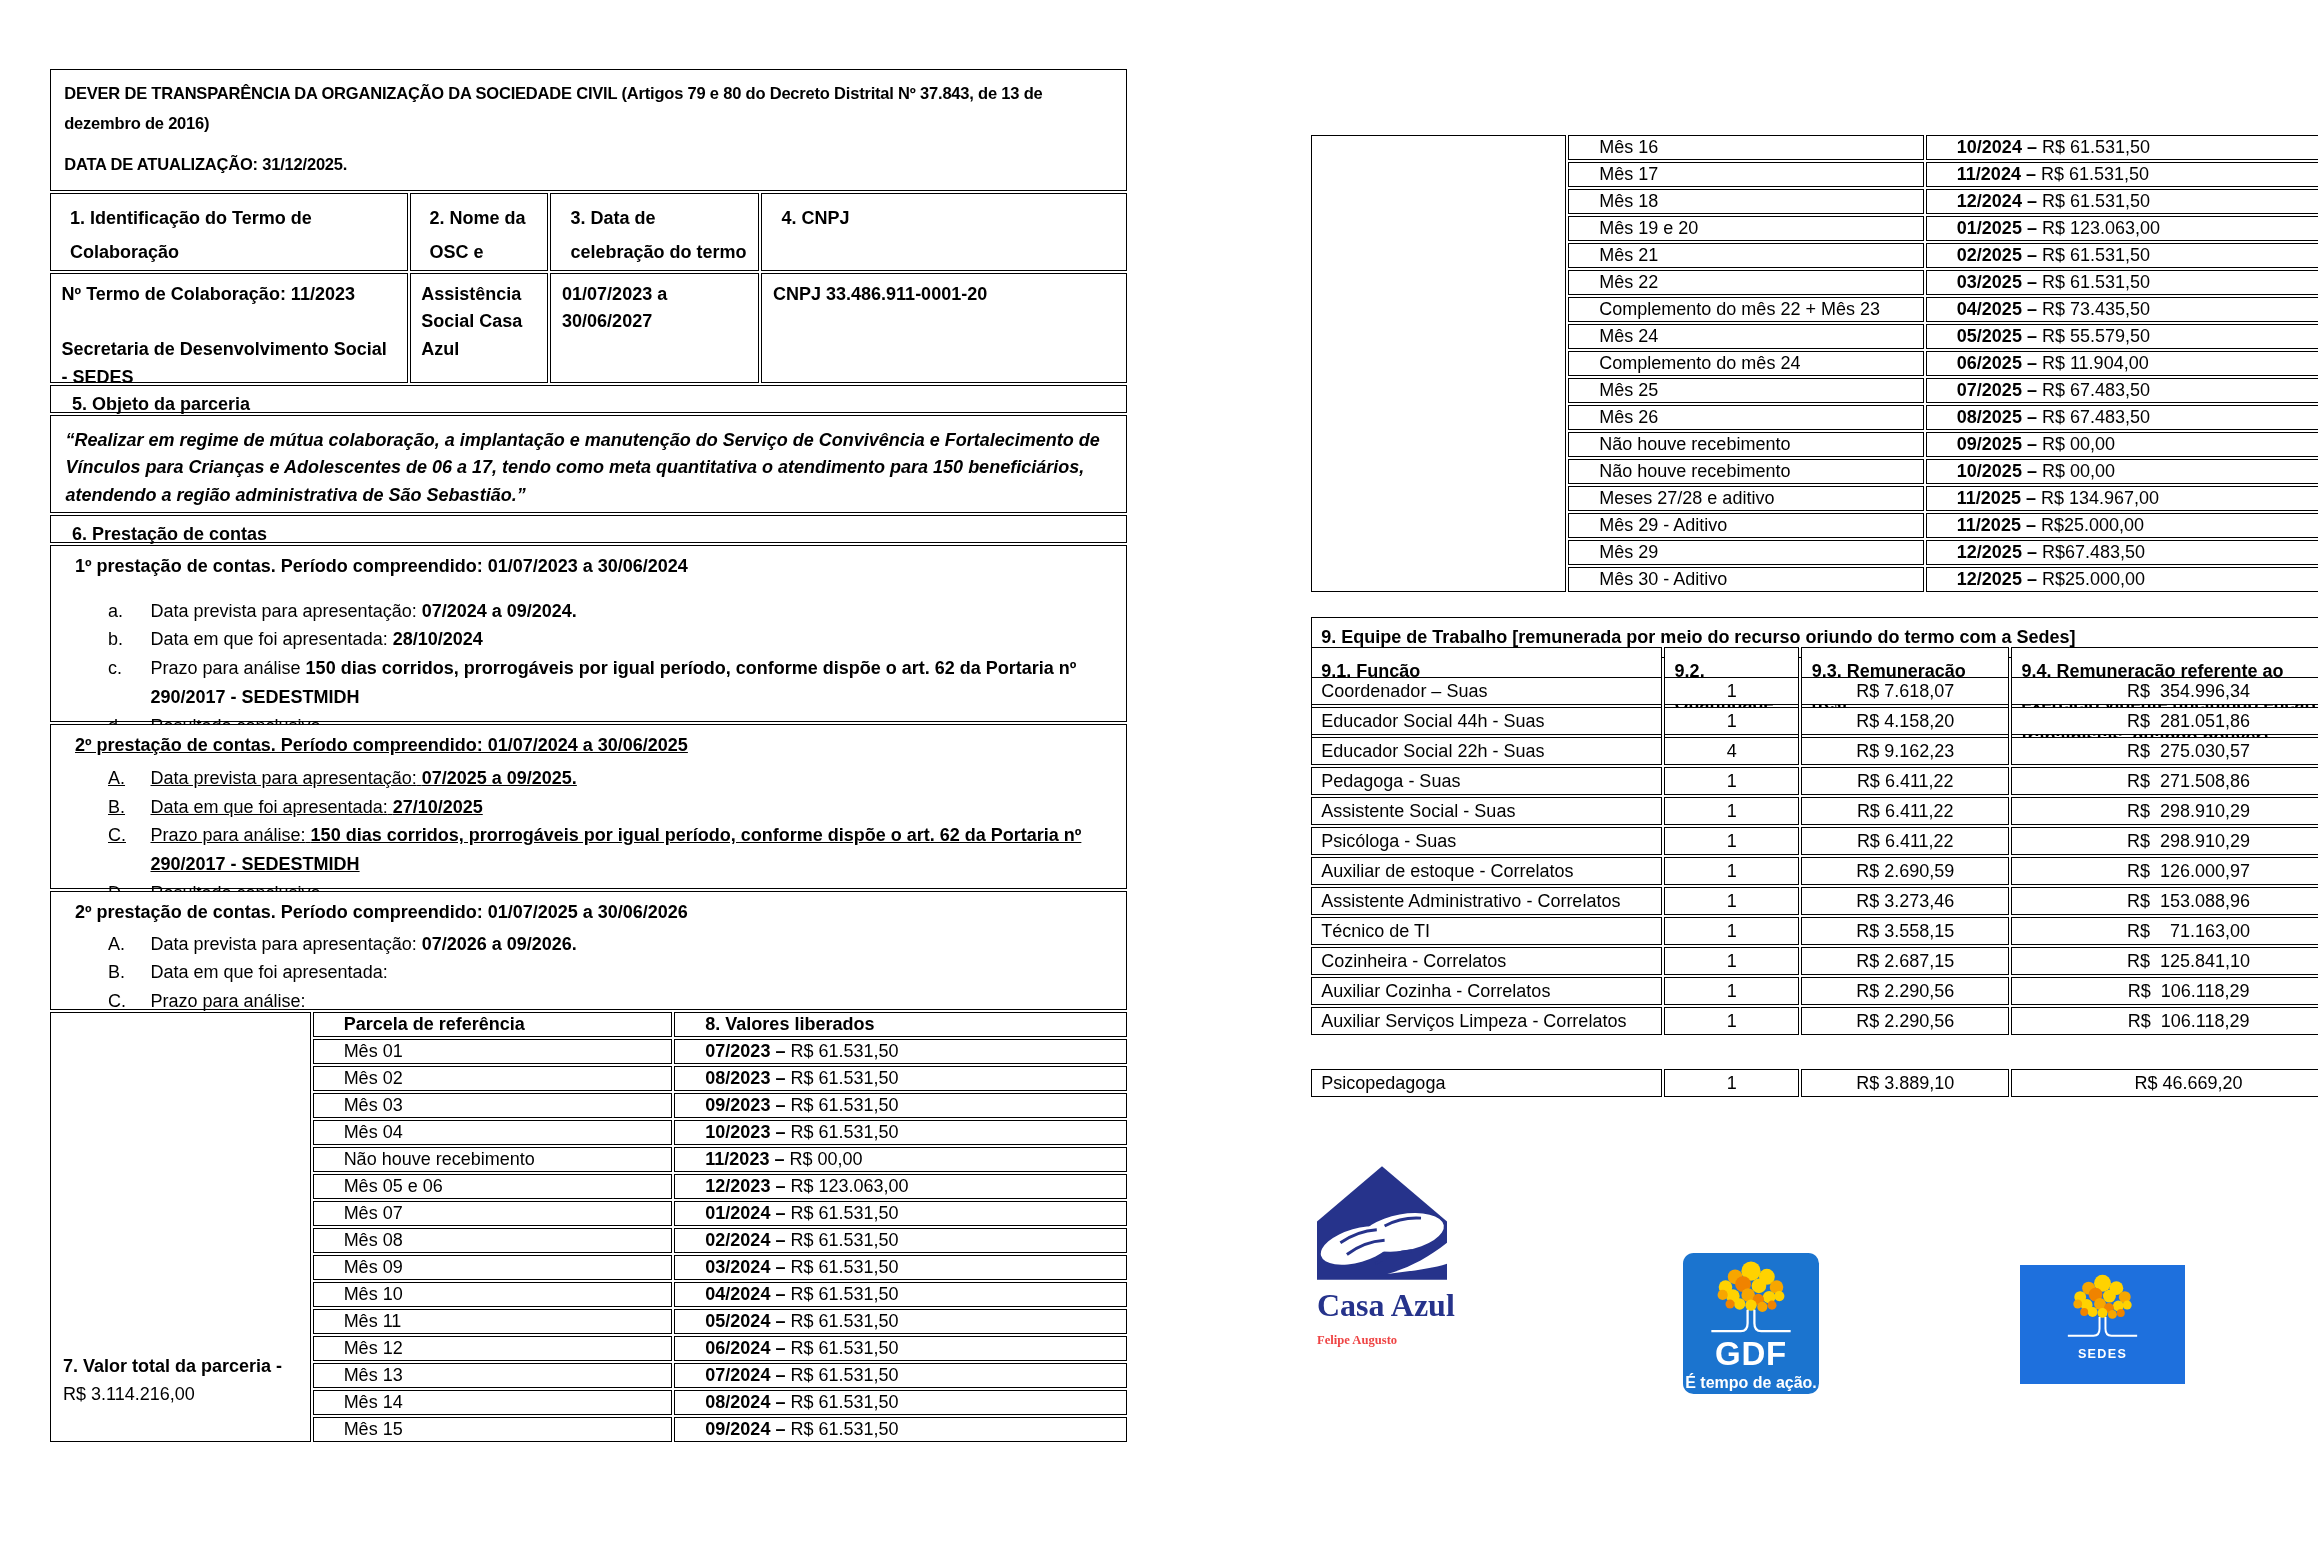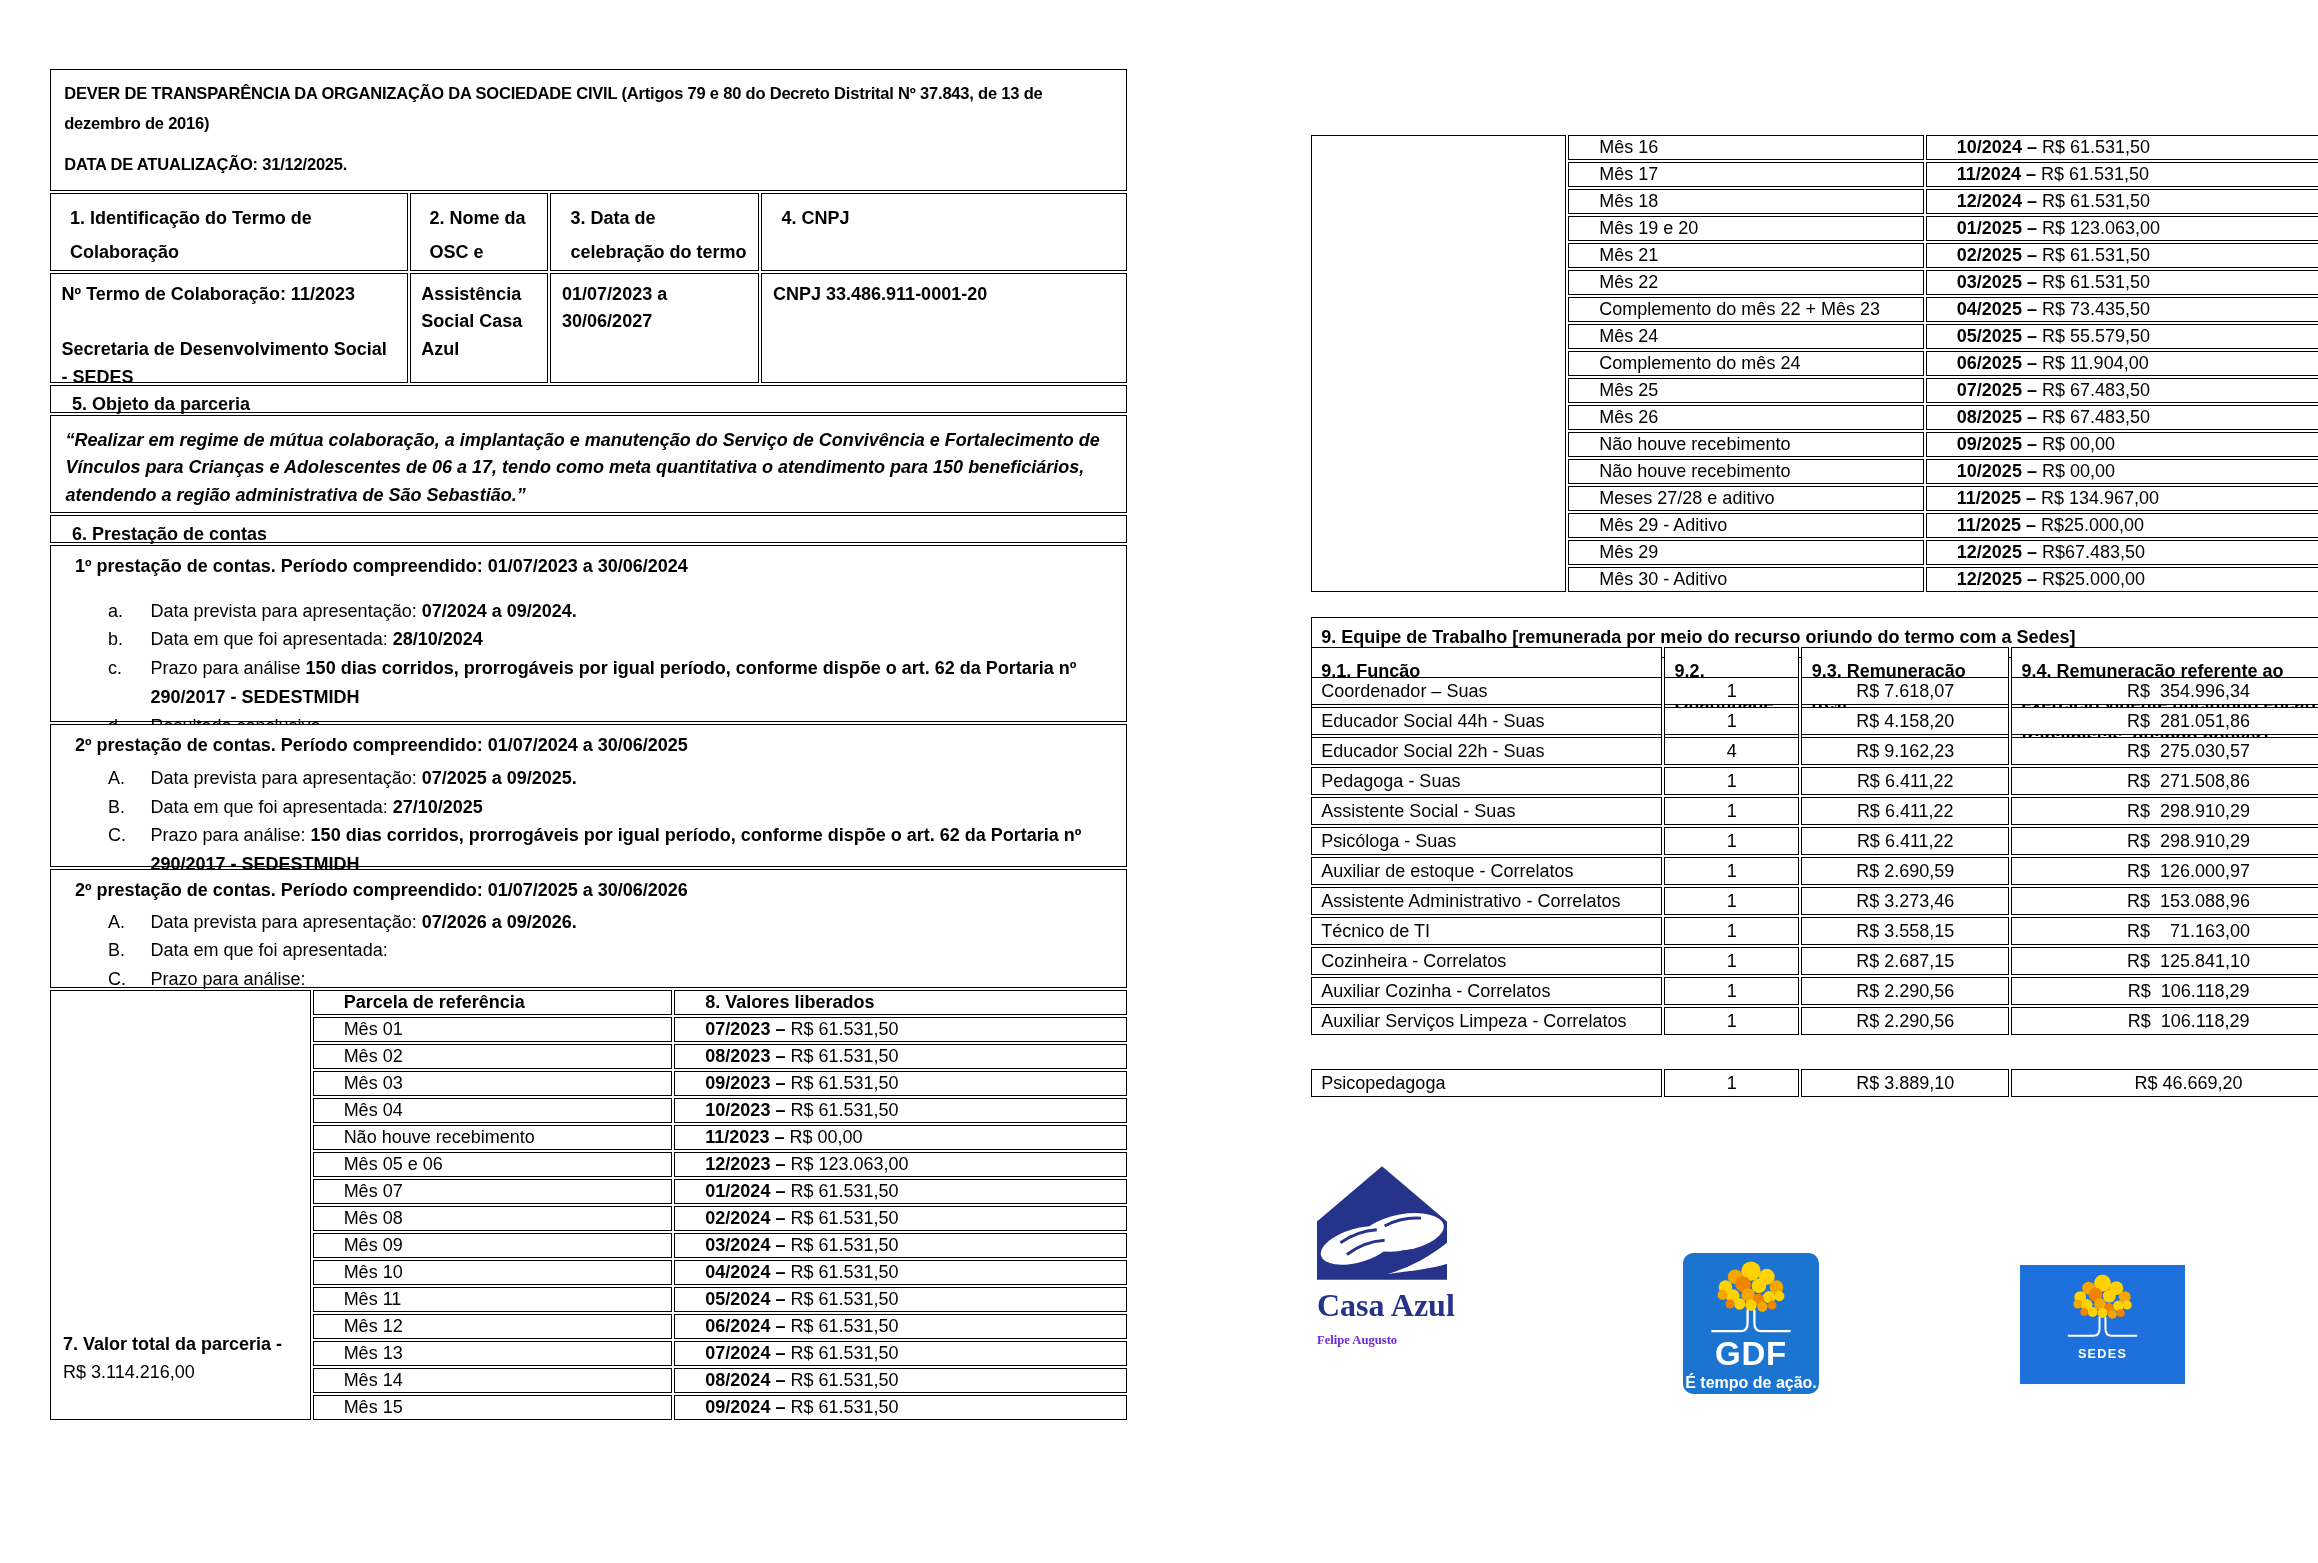--- a/index.html
+++ b/index.html
@@ -29,21 +29,21 @@
 
   .sec-title { height:28px; padding:8px 21px; font-weight:bold; }
 
   .objeto { height:98px; padding:10.6px 14.5px; font-weight:bold; font-style:italic; line-height:1.55; }
 
   .block { padding:6.6px 16px 6.6px 24px; }
   .block .heading { font-weight:bold; line-height:1.5; }
   .block .items { margin-left:33px; }
   .block-1 { height:177px; }
   .block-1 .items { margin-top:17px; }
-  .block-2 { height:143px; }
+  .block-2 { height:165px;text-decoration:underline; }
   .block-2 .items { margin-top:5.3px; }
   .block-3 { height:119px; }
   .block-3 .items { margin-top:4px; }
   .li { display:flex; line-height:1.6; }
   .li .marker { width:28px; margin-right:14.5px; flex:none; }
   .li .txt { flex:1; }
   .block .footer { line-height:1.6; margin-left:2.6px; }
 
   
   .t8 { display:grid; gap:2px; grid-auto-rows:25px; }
@@ -67,21 +67,21 @@
   .t9 .hcell { height:98px; font-weight:bold; padding:6.6px 9.3px; line-height:1.85; align-items:flex-start; display:block; }
   .t9 .c-fun { justify-content:flex-start; padding:0 6.6px 0 9.3px; }
   .t9 .c-qty { justify-content:center; }
   .t9 .c-rem { justify-content:center; }
   .t9 .c-rem4 { justify-content:center; }
   .t9-extra { margin-top:34px; grid-auto-rows:28px; }
 
   
   .casa-logo { position:absolute; left:1317px; top:1166px; width:140px; }
   .casa-title { font-family:"Liberation Serif", serif; font-weight:bold; font-size:32px; color:#26338b; margin-top:6.6px; line-height:1; }
-  .casa-sub { font-family:"Liberation Serif", serif; font-weight:bold; font-size:12.6px; color:#6d28d9; margin-top:12px; }
+  .casa-sub { font-family:"Liberation Serif", serif; font-weight:bold; font-size:12.6px; color:#ef4444; margin-top:12px; }
   .gdf-logo {
     position:absolute; left:1683px; top:1253px; width:136px; height:141px;
     background:#1b74cf; border-radius:10.6px; text-align:center; color:#fff; overflow:hidden;
   }
   .gdf-acronym { font-size:33px; font-weight:bold; letter-spacing:0.7px; line-height:1; margin-top:-2.6px; }
   .gdf-tagline { font-size:16px; font-weight:bold; margin-top:4px; }
   .sedes-logo {
     position:absolute; left:2020px; top:1265px; width:165px; height:119px;
     background:#1e70dd; text-align:center; color:#fff; overflow:hidden;
   }

